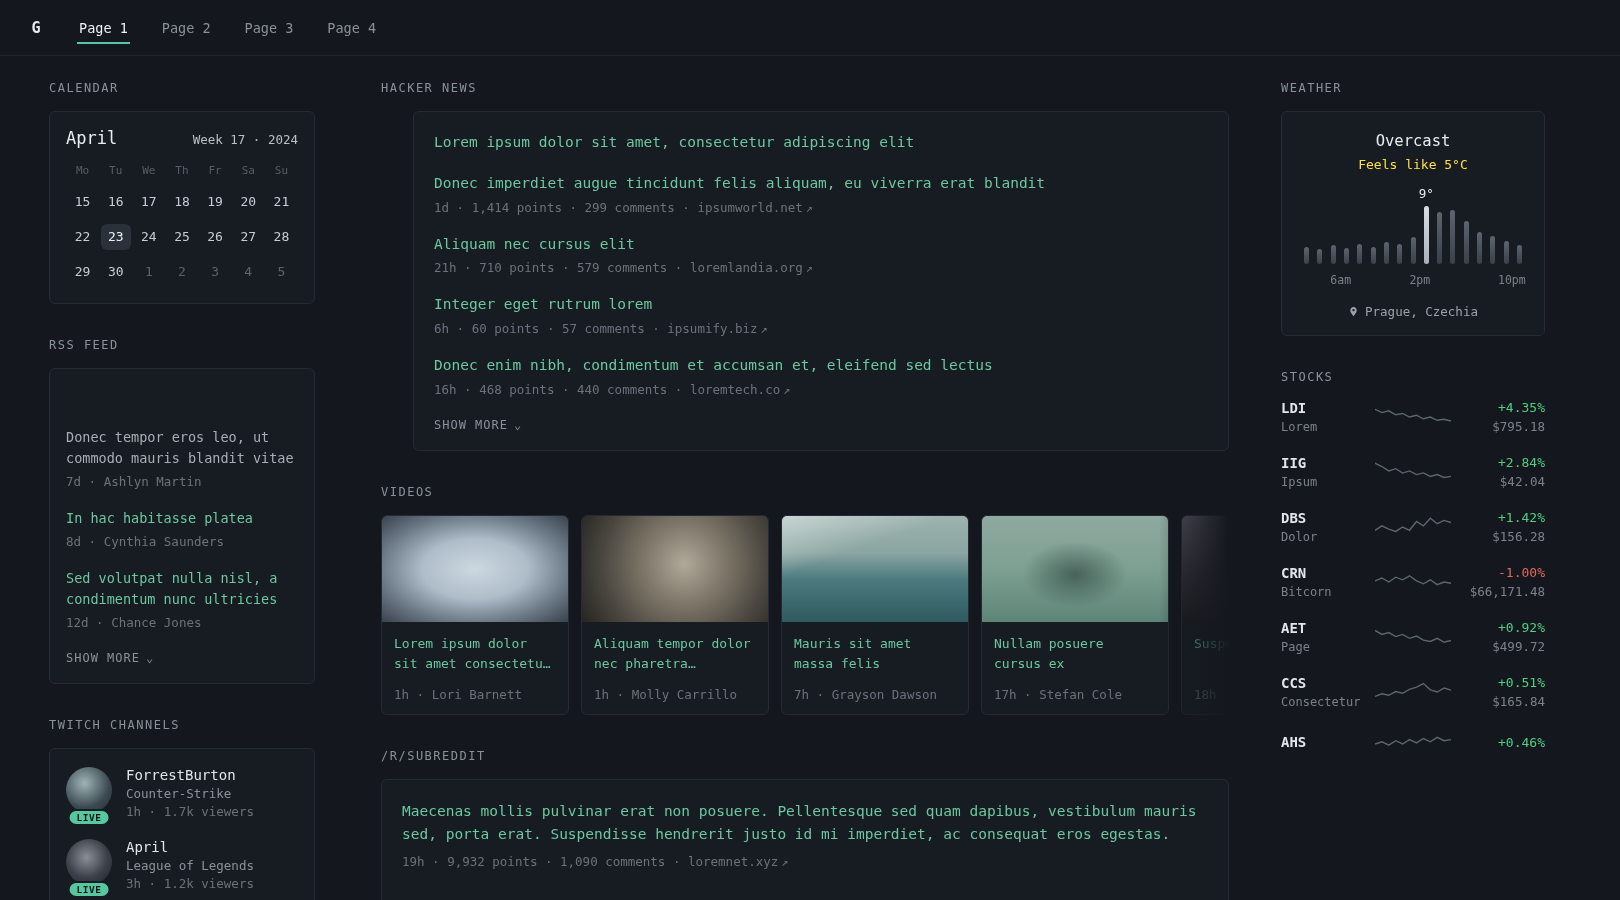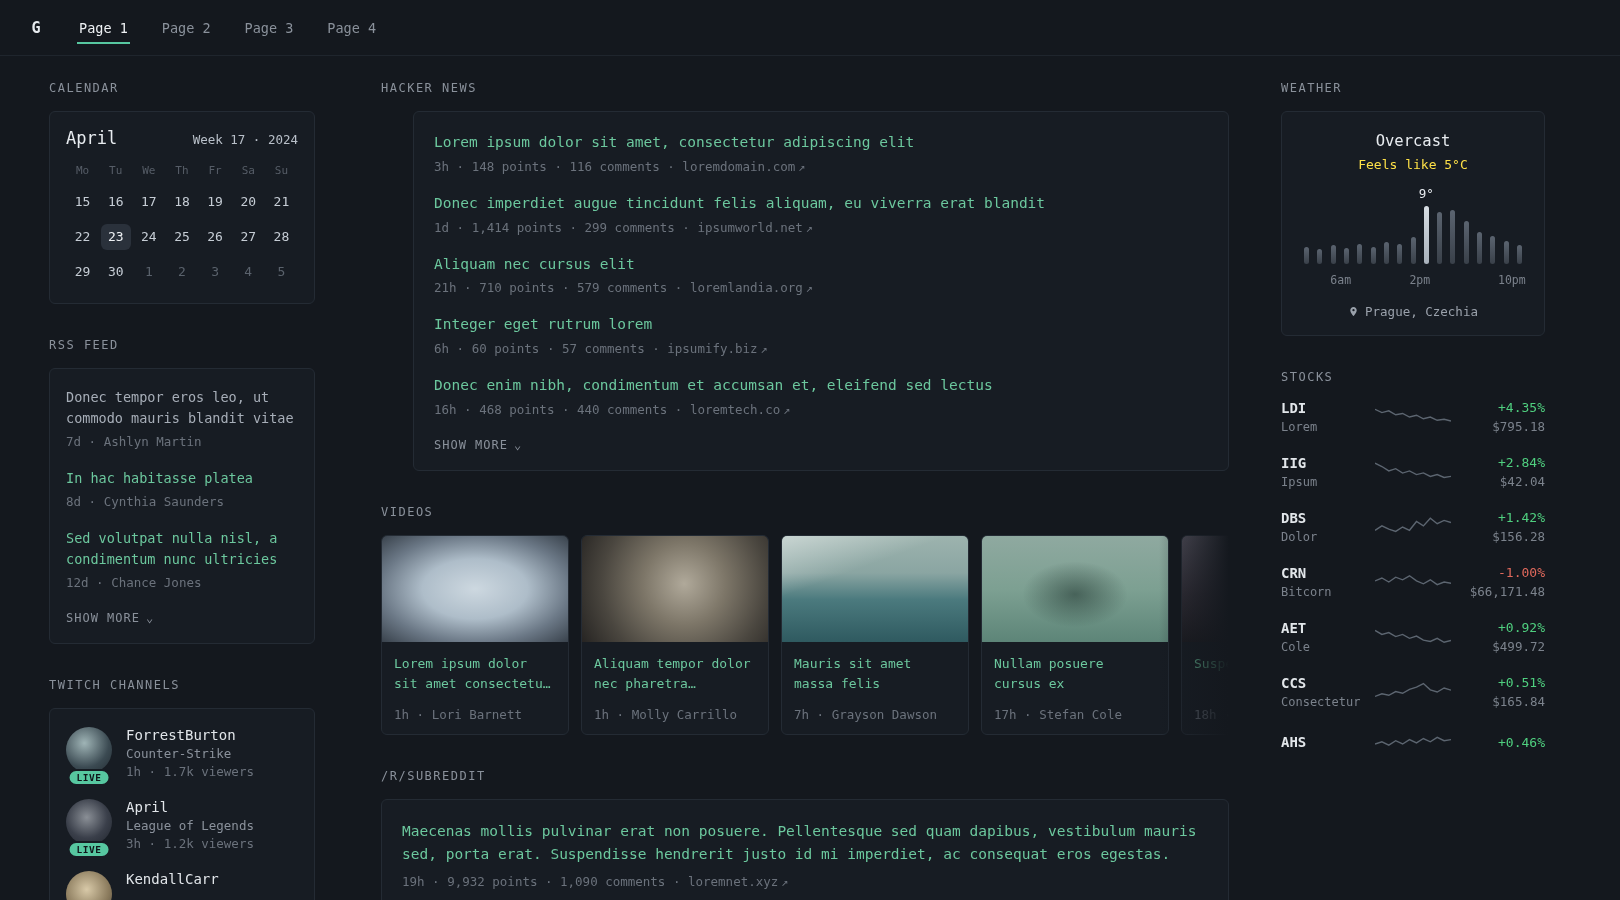--- a/index.html
+++ b/index.html
@@ -38,21 +38,21 @@
   .cal-cell { width:30px; height:26px; line-height:26px; margin:0 auto; border-radius:6px;
               font-size:13px; color:#c6cdd5; }
   .cal-cell.muted { color:#5a626c; }
   .cal-cell.sel { background:#2a313b; color:#eef1f4; }
 
   
   .list-card { padding:18px 16px 16px; }
   .hn-card   { padding:20px 20px 16px;margin-left:32px; }
   .feed-item { margin-bottom:19px; }
   .feed-title { font-size:13.5px; line-height:1.55; color:#6cc89e; display:block; }
-  .feed-title.read { color:#a7aeb8; }
+  .feed-title.read { color:#a7aeb8;margin-top:40px; }
   .hn-title { font-size:14.5px; line-height:1.5; color:#6cc89e; display:block; }
   .meta { font-size:12.5px; color:#6b727c; margin-top:5px; }
   .meta .src { color:#6b727c; }
   .ext { color:#6b727c; margin-left:3px; font-size:12px; }
   .show-more { font-size:12px; letter-spacing:1px; color:#8a919b; background:none; border:none;
                font-family:inherit; cursor:pointer; display:inline-flex; align-items:center; gap:6px; padding:2px 0; }
 
   
   .tw { padding:18px 16px 6px; }
   .tw-row { display:flex; gap:14px; margin-bottom:20px; }
@@ -241,21 +241,20 @@
     </div>
   </div>
 
   <div class="col-mid">
 
     <div class="section">
       <div class="sec-title">HACKER NEWS</div>
       <div class="card hn-card">
         <div class="feed-item">
           <a class="hn-title">Lorem ipsum dolor sit amet, consectetur adipiscing elit</a>
-          <div class="meta"><span>3h · 148 points · 116 comments · </span><a class="src">loremdomain.com</a><span class="ext">↗</span></div>
         </div>
         <div class="feed-item">
           <a class="hn-title">Donec imperdiet augue tincidunt felis aliquam, eu viverra erat blandit</a>
           <div class="meta"><span>1d · 1,414 points · 299 comments · </span><a class="src">ipsumworld.net</a><span class="ext">↗</span></div>
         </div>
         <div class="feed-item">
           <a class="hn-title">Aliquam nec cursus elit</a>
           <div class="meta"><span>21h · 710 points · 579 comments · </span><a class="src">loremlandia.org</a><span class="ext">↗</span></div>
         </div>
         <div class="feed-item">
@@ -432,21 +431,21 @@
           </div>
         <div class="s-right">
           <div class="s-chg down">-1.00%</div>
           <div class="s-price">$66,171.48</div>
         </div>
       </div>
 
       <div class="stock">
         <div class="s-left">
           <div class="s-sym">AET</div>
-          <div class="s-name">Cole</div>
+          <div class="s-name">Page</div>
         </div>
         <div class="spark">
             <svg width="76" height="24" viewBox="0 0 76 24">
               <polyline points="0.0,5.4 6.9,9.4 13.8,7.6 20.7,11.6 27.6,9.4 34.5,13.3 41.5,11.1 48.4,15.1 55.3,16.4 62.2,13.3 69.1,17.3 76.0,15.5" fill="none" stroke="#5c6570" stroke-width="1.4"></polyline>
             </svg>
           </div>
         <div class="s-right">
           <div class="s-chg up">+0.92%</div>
           <div class="s-price">$499.72</div>
         </div>

